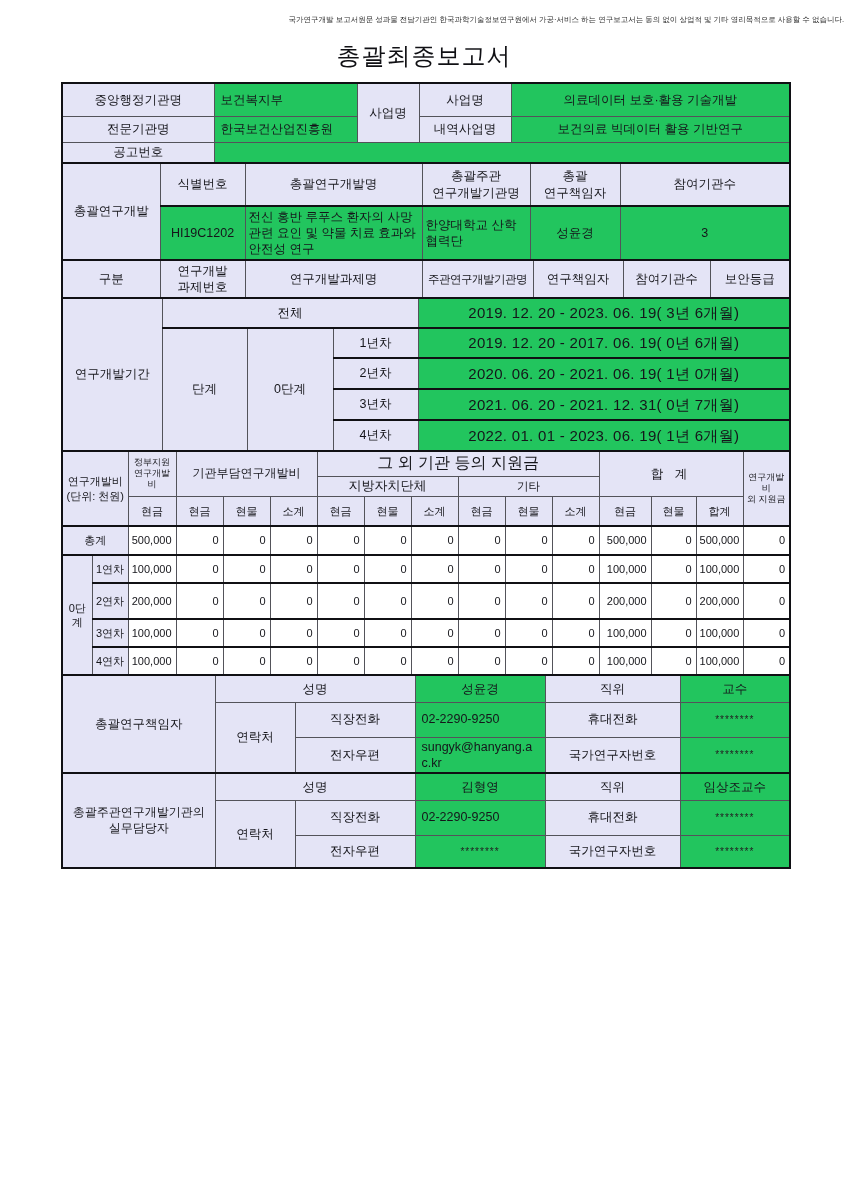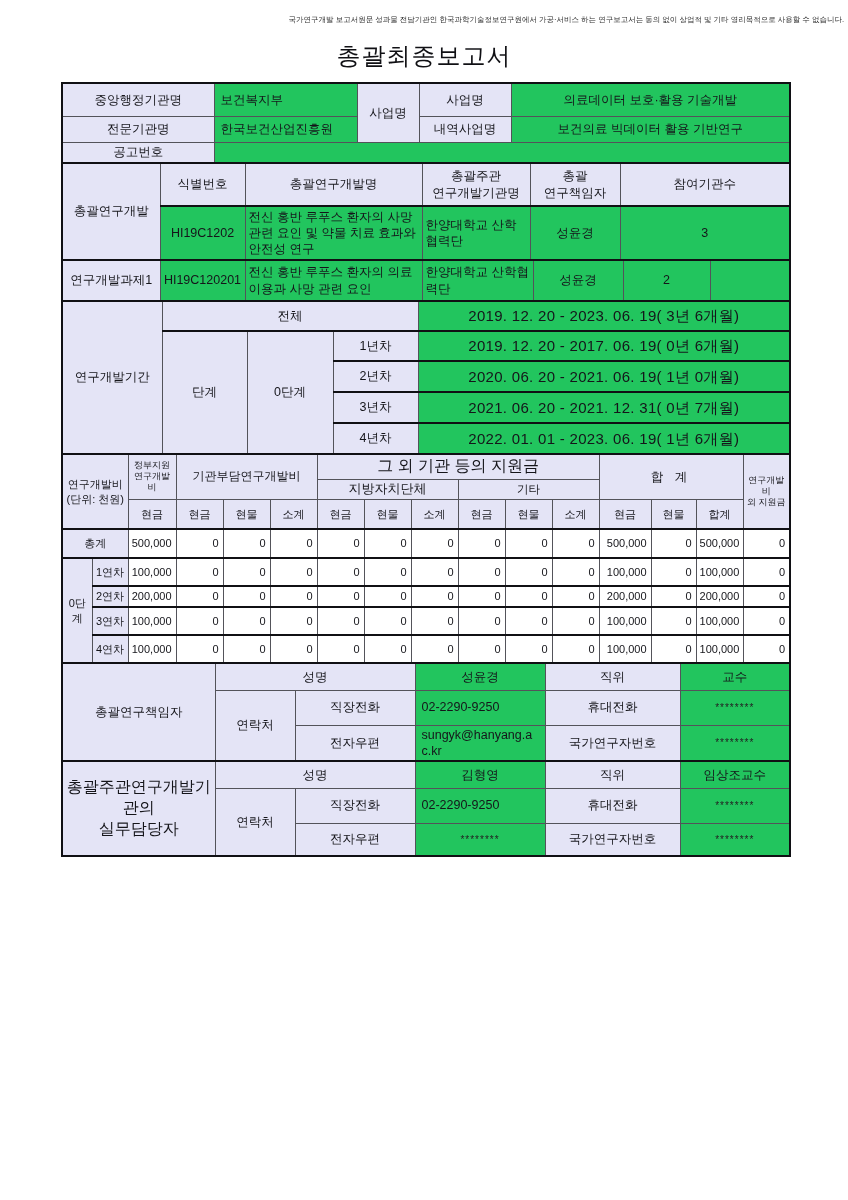--- a/index.html
+++ b/index.html
@@ -95,28 +95,29 @@
     <colgroup>
         <col style="width:98px">
         <col style="width:85px">
         <col style="width:177px">
         <col style="width:111px">
         <col style="width:90px">
         <col style="width:87px">
         <col style="width:80px">
       </colgroup>
     <tbody>
-    <tr class="thick" style="height:41px">
-      <td class="lbl">연구개발과제1</td>
-      <td class="val c brk">HI19C120201</td>
-      <td class="val l" style="padding-left:3px">전신 홍반 루푸스 환자의 의료 이용과 사망 관련 요인</td>
-      <td class="val l" style="padding-left:3px">한양대학교 산학협력단</td>
-      <td class="val c">성윤경</td>
-      <td class="val c">2</td>
-      <td class="val"></td>
+        <tr style="height:38px">
+      <td class="lbl">구분</td>
+      <td class="lbl pre">연구개발
+과제번호</td>
+      <td class="lbl">연구개발과제명</td>
+      <td class="lbl tight">주관연구개발기관명</td>
+      <td class="lbl">연구책임자</td>
+      <td class="lbl">참여기관수</td>
+      <td class="lbl">보안등급</td>
     </tr>
   </tbody>
     </table>
 
   <table class="section">
     <colgroup>
         <col style="width:100px">
         <col style="width:85px">
         <col style="width:86px">
         <col style="width:85px">
@@ -227,21 +228,21 @@
       <td class="num">0</td>
       <td class="num">0</td>
       <td class="num">0</td>
       <td class="num">0</td>
       <td class="num">0</td>
       <td class="num">100,000</td>
       <td class="num">0</td>
       <td class="num">100,000</td>
       <td class="num">0</td>
     </tr>
-    <tr class="thick" style="height:21px">
+    <tr class="thick" style="height:36px">
       <td class="lbl rowlbl">2연차</td>
       <td class="num">200,000</td>
       <td class="num">0</td>
       <td class="num">0</td>
       <td class="num">0</td>
       <td class="num">0</td>
       <td class="num">0</td>
       <td class="num">0</td>
       <td class="num">0</td>
       <td class="num">0</td>
@@ -325,21 +326,21 @@
     <colgroup>
         <col style="width:153px">
         <col style="width:80px">
         <col style="width:120px">
         <col style="width:130px">
         <col style="width:135px">
         <col style="width:110px">
       </colgroup>
     <tbody>
         <tr style="height:27px">
-      <td class="lbl pre" rowspan="3" style="font-size:16px">총괄주관연구개발기관의
+      <td class="lbl pre" rowspan="3" style="font-size:12px">총괄주관연구개발기관의
 실무담당자</td>
       <td class="lbl" colspan="2">성명</td>
       <td class="val c">김형영</td>
       <td class="lbl">직위</td>
       <td class="val c">임상조교수</td>
     </tr>
     <tr style="height:35px">
       <td class="lbl" rowspan="2">연락처</td>
       <td class="lbl">직장전화</td>
       <td class="val l">02-2290-9250</td>

